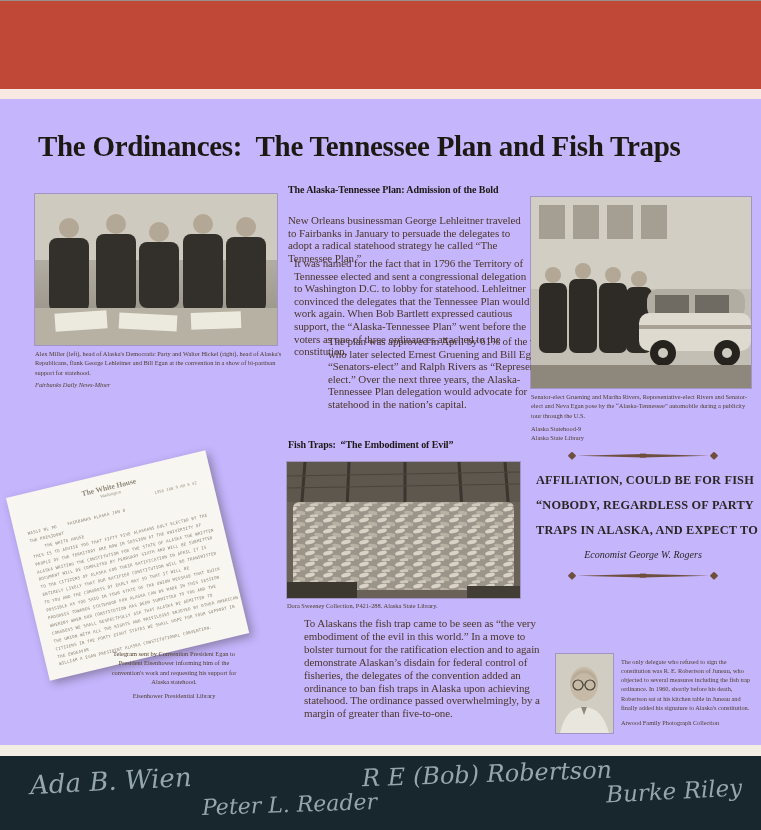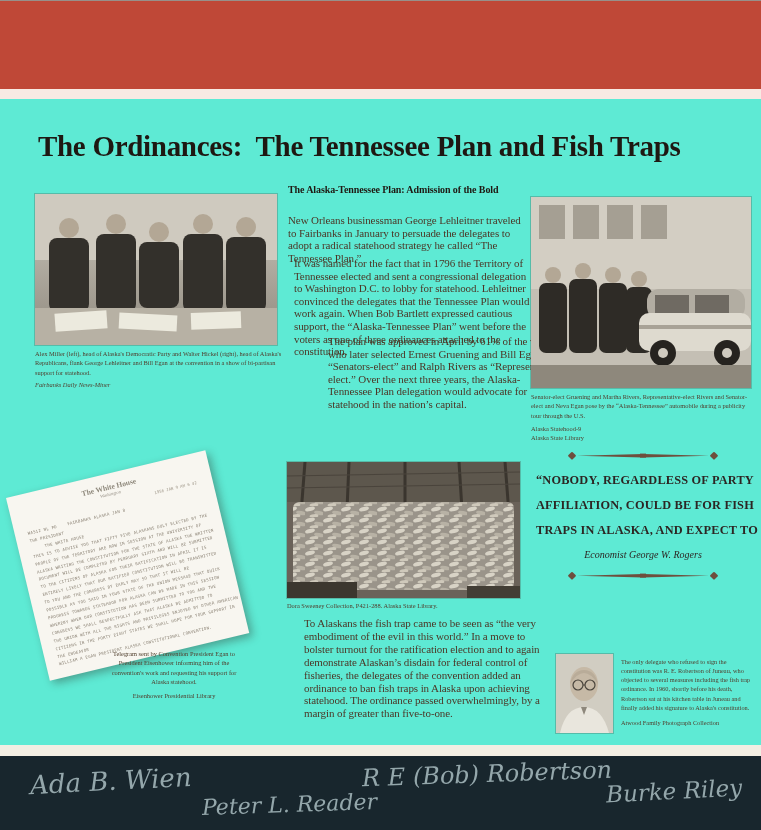--- a/index.html
+++ b/index.html
@@ -1,18 +1,18 @@
 <!DOCTYPE html>
 <html><head>
 <meta charset="utf-8">
 <style>
   html,body{margin:0;padding:0;background:#b9b1a4;}
   .poster{
     position:relative;width:761px;height:830px;margin:0 auto;
-    background:#5eead4;overflow:hidden;
+    background:#c4b5fd;overflow:hidden;
     font-family:"Liberation Serif","DejaVu Serif",serif;
     color:#4c3727;
   }
   .band-red{position:absolute;left:0;top:0;width:761px;height:89px;background:#bf4837;border-top:1px solid #97908a;}
   .band-pink{position:absolute;left:0;top:89px;width:761px;height:10px;background:#f8eae3;}
   .band-cream{position:absolute;left:0;top:745px;width:761px;height:11px;background:#f3eee3;}
   .band-navy{position:absolute;left:0;top:756px;width:761px;height:74px;background:#18262d;}
 
   .title{
     position:absolute;left:38px;top:130px;
@@ -180,20 +180,21 @@
       </g>
       <rect x="0" y="168" width="220" height="23" fill="#8e887c"></rect>
     </svg>
   </div>
   <div class="caption caption-car">
     <div>Senator-elect Gruening and Martha Rivers, Representative-elect Rivers and Senator-elect and Neva Egan pose by the “Alaska-Tennessee” automobile during a publicity tour through the U.S.</div>
     <div class="credit credit2">Alaska Statehood-9</div>
     <div class="credit credit2" style="margin-top:0;">Alaska State Library</div>
   </div>
 
+  <div class="h2 h2-fishtraps">Fish Traps:  “The Embodiment of Evil”</div>
 
   <div class="photo photo-fish">
     <svg width="233" height="136" viewBox="0 0 233 136">
       <defs>
         <pattern id="fishp" width="18" height="11" patternUnits="userSpaceOnUse">
           <rect width="18" height="11" fill="#9a948a"></rect>
           <ellipse cx="5" cy="3" rx="5" ry="2" fill="#d8d3c6" transform="rotate(-14 5 3)"></ellipse>
           <ellipse cx="14" cy="7" rx="5" ry="2" fill="#b8b2a5" transform="rotate(12 14 7)"></ellipse>
           <ellipse cx="9" cy="10" rx="4.4" ry="1.8" fill="#cfc9bb" transform="rotate(-6 9 10)"></ellipse>
         </pattern>
@@ -223,22 +224,22 @@
   <div class="quotebox">
     <svg class="ornament" width="152" height="10" viewBox="0 0 152 10">
       <g fill="#6e4f3d">
         <rect x="2" y="2.8" width="6" height="6" transform="rotate(45 5 5.8)" rx="1"></rect>
         <rect x="144" y="2.8" width="6" height="6" transform="rotate(45 147 5.8)" rx="1"></rect>
         <polygon points="10,5.8 76,4 76,7.6"></polygon>
         <polygon points="142,5.8 76,4 76,7.6"></polygon>
         <rect x="73" y="3.6" width="6" height="4"></rect>
       </g>
     </svg>
+    <div class="qline">AFFILIATION, COULD BE FOR FISH</div>
     <div class="qline">“NOBODY, REGARDLESS OF PARTY</div>
-    <div class="qline">AFFILIATION, COULD BE FOR FISH</div>
     <div class="qline">TRAPS IN ALASKA, AND EXPECT TO BE</div>
     <div class="attribution">Economist George W. Rogers</div>
     <svg class="ornament bottom" width="152" height="10" viewBox="0 0 152 10">
       <g fill="#6e4f3d">
         <rect x="2" y="2.8" width="6" height="6" transform="rotate(45 5 5.8)" rx="1"></rect>
         <rect x="144" y="2.8" width="6" height="6" transform="rotate(45 147 5.8)" rx="1"></rect>
         <polygon points="10,5.8 76,4 76,7.6"></polygon>
         <polygon points="142,5.8 76,4 76,7.6"></polygon>
         <rect x="73" y="3.6" width="6" height="4"></rect>
       </g>

